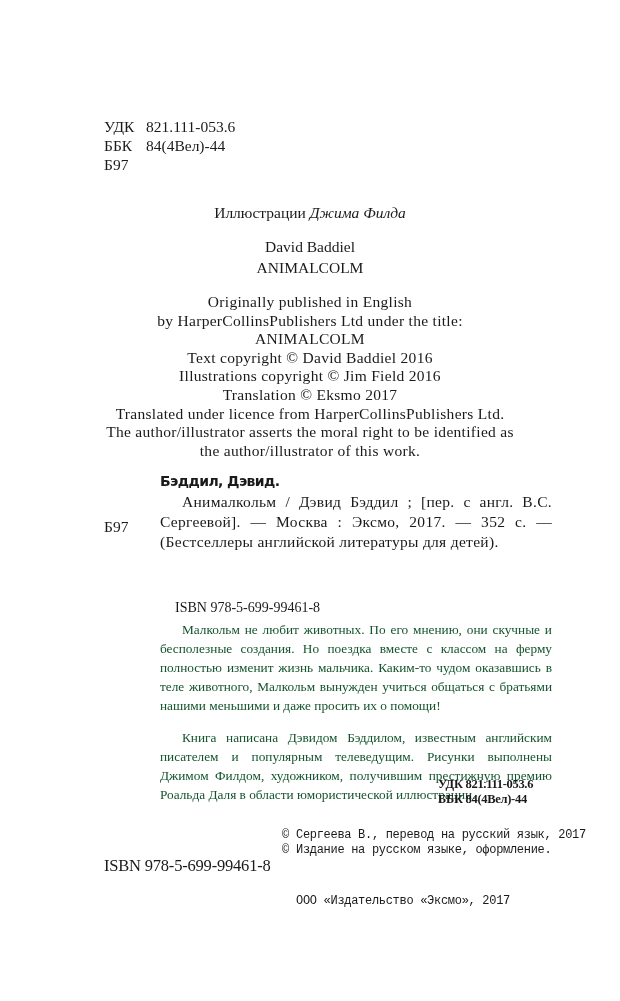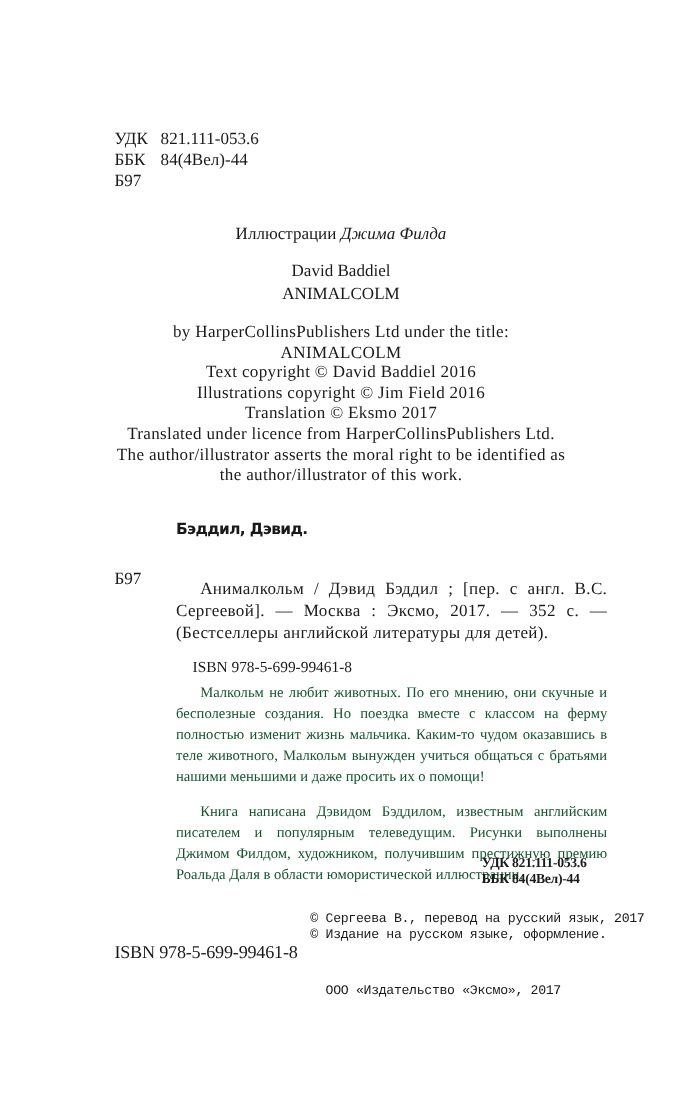--- a/index.html
+++ b/index.html
@@ -36,21 +36,21 @@
     .card-author {
       left: 160px; top: 473px;
       font-family: "DejaVu Sans", sans-serif;
       font-weight: bold;
       font-size: 14px;
       letter-spacing: -0.6px;
     }
     .card-code { left: 104px; top: 518px; font-size: 15.5px; }
     .card-text {
       position: absolute;
-      left: 160px; top: 526px;
+      left: 160px; top: 492px;
       width: 392px;
       font-size: 15.5px;
       line-height: 20px;
       text-align: justify;
       text-indent: 22px;
       letter-spacing: 0.3px;
     }
     .isbn-small { left: 175px; top: 600px; font-size: 14px; }
 
     .annotation {
@@ -100,20 +100,21 @@
 
 <div class="center-block" style="top:203px;">
   <span>Иллюстрации</span>
   <span class="it">Джима Филда</span>
 </div>
 
 <div class="center-block" style="top:237px;">David Baddiel</div>
 <div class="center-block" style="top:258px;">ANIMALCOLM</div>
 
 <div class="center-block" style="top:293px; line-height:18.6px;">
+  <span class="copy-line">Originally published in English</span>
   <span class="copy-line">by HarperCollinsPublishers Ltd under the title:</span>
   <span class="copy-line">ANIMALCOLM</span>
   <span class="copy-line">Text copyright © David Baddiel 2016</span>
   <span class="copy-line">Illustrations copyright © Jim Field 2016</span>
   <span class="copy-line">Translation © Eksmo 2017</span>
   <span class="copy-line">Translated under licence from HarperCollinsPublishers Ltd.</span>
   <span class="copy-line">The author/illustrator asserts the moral right to be identified as</span>
   <span class="copy-line">the author/illustrator of this work.</span>
 </div>
 

